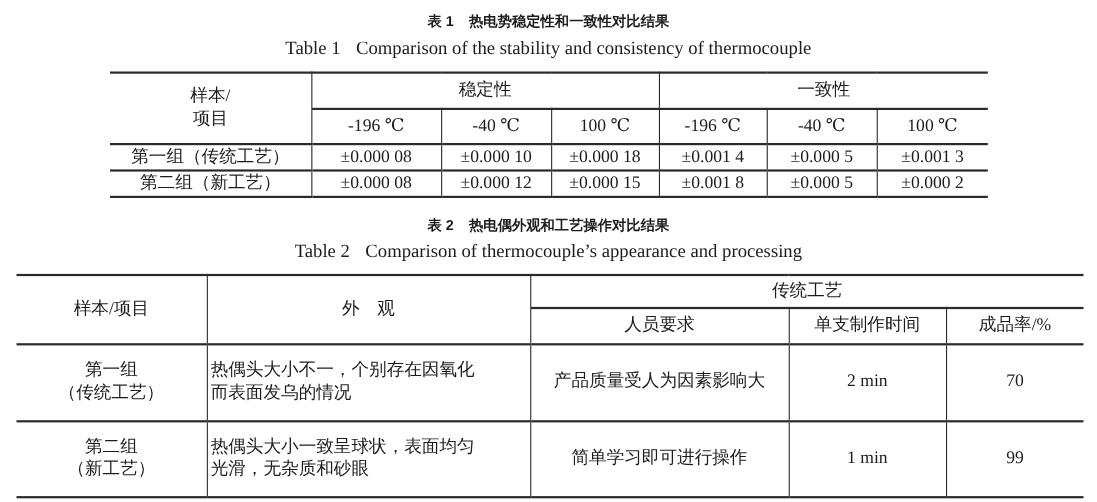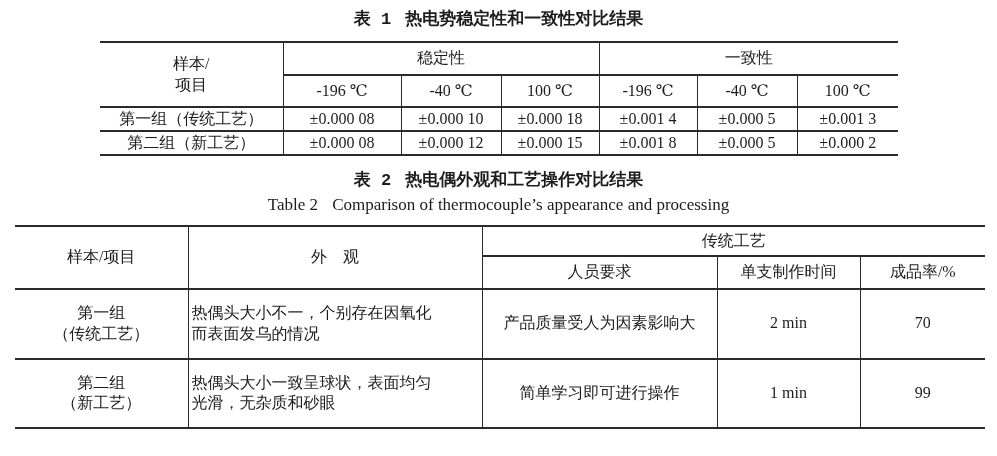--- a/index.html
+++ b/index.html
@@ -4,22 +4,22 @@
 <style>
   html, body { margin: 0; padding: 0; }
   body {
     width: 997px; height: 456px; overflow: hidden;
     background: #ffffff; color: #1c1c1c;
     font-family: "Liberation Serif", "DejaVu Serif", serif;
   }
   .page { padding-top: 8px; }
   .title-block { text-align: center; }
   .title-zh {
-    font-family: Liberation Mono, monospace;
-    font-weight: bold; font-size: 17px; line-height: 24px;
+    font-family: Liberation Sans, sans-serif;
+    font-weight: bold; font-size: 13px; line-height: 24px;
   }
   .title-zh .tlabel { margin-right: 14px; }
   .title-en { font-size: 17px; line-height: 24px; }
   .title-en .tlabel { margin-right: 14px; }
 
   table {
     border-collapse: collapse; table-layout: fixed;
     border-top: 2px solid #2a2a2a; border-bottom: 2px solid #2a2a2a;
   }
   th, td {
@@ -47,20 +47,23 @@
   .gap2 { margin-top: 13px; }
 </style>
 </head>
 <body>
 
 <div class="page">
 
   <div class="title-block">
     <div class="title-zh">
       <span class="tlabel">表 1</span><span>热电势稳定性和一致性对比结果</span>
+    </div>
+    <div class="title-en">
+      <span class="tlabel">Table 1</span><span>Comparison of the stability and consistency of thermocouple</span>
     </div>
   </div>
 
   <table class="t1">
     <colgroup>
       <col style="width:183px">
         <col style="width:118px">
         <col style="width:100px">
       <col style="width:98px">
         <col style="width:98px">

